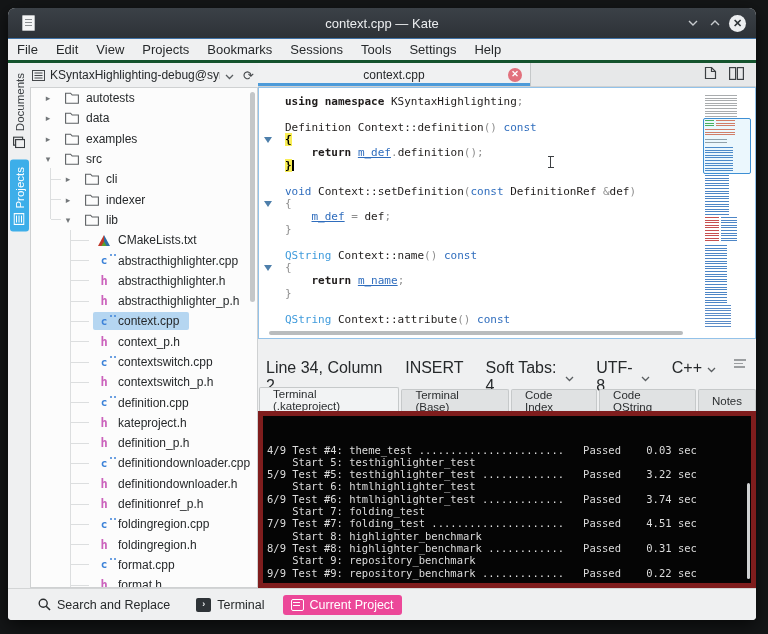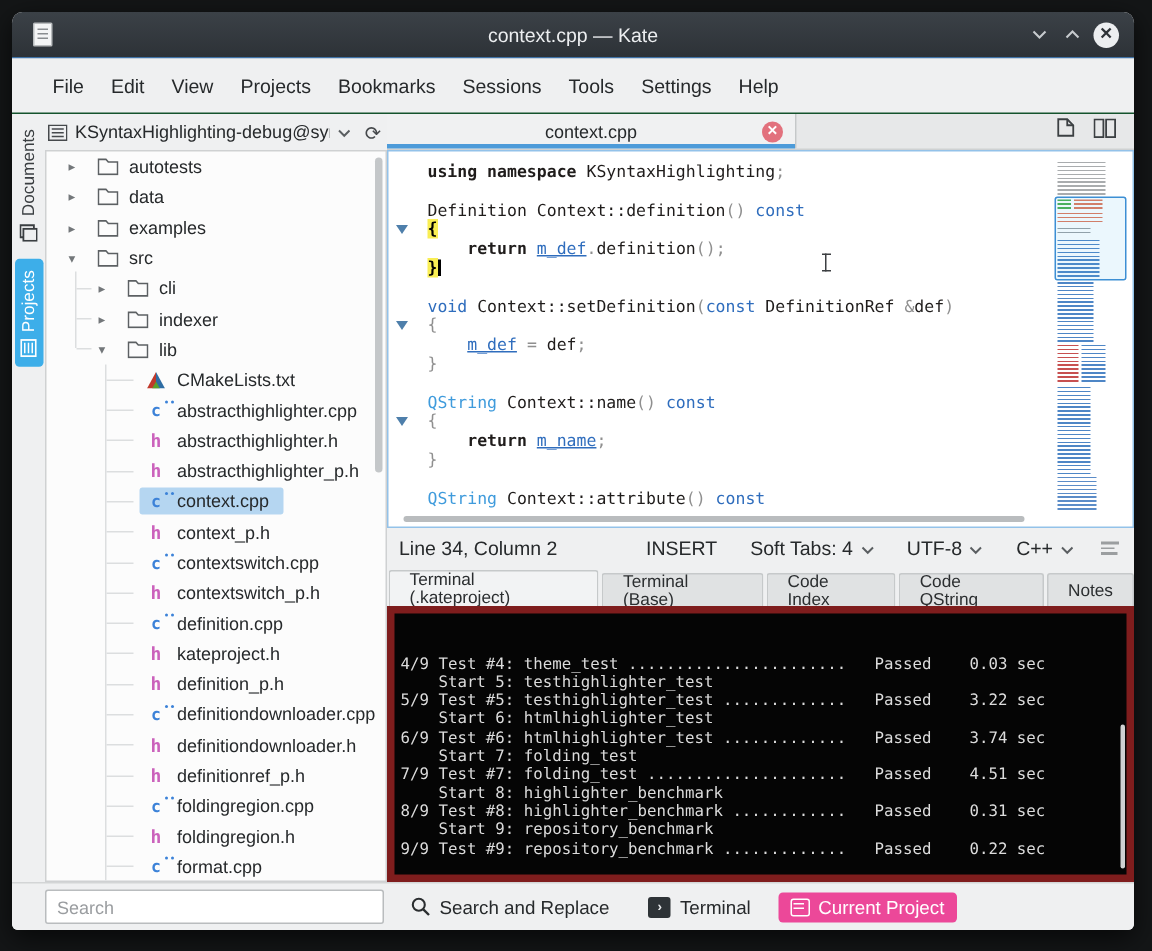--- a/index.html
+++ b/index.html
@@ -19,22 +19,22 @@
     margin-left:14px; position:relative; }
   .app-icon::before { content:''; position:absolute; left:2px; top:3px; width:7px; height:1px;
     background:#8a8e91; box-shadow:0 3px 0 #8a8e91, 0 6px 0 #8a8e91; }
   .title-text { position:absolute; left:0; right:0; text-align:center; color:#eceef0; font-size:13px; }
   .win-btns { margin-left:auto; display:flex; align-items:center; gap:6px; padding-right:10px; z-index:2; }
   .win-chevron { width:16px; height:16px; display:flex; align-items:center; justify-content:center; color:#c7cbce; }
   .win-close { width:17px; height:17px; border-radius:50%; background:#eceef0; display:flex; align-items:center;
     justify-content:center; color:#2e3337; font-size:11px; font-weight:bold; line-height:1; }
 
   
-  .menubar { height:37px; background:#eff0f1; border-bottom:1px solid #14532d;
-    display:flex; align-items:center; padding-left:18px; flex:0 0 auto; }
+  .menubar { height:24px; background:#eff0f1; border-bottom:3px solid #14532d;
+    display:flex; align-items:center; flex:0 0 auto; }
   .menu-item { font-size:13px; color:#26292b; padding:0 9px; }
 
   
   .content { flex:1 1 auto; display:flex; min-height:0; }
 
   
   .toolstrip { width:22px; flex:0 0 auto; display:flex; flex-direction:column; padding-top:2px; }
   .vtab { writing-mode:vertical-rl; transform:rotate(180deg); display:flex; align-items:center;
     gap:5px; color:#3a3e41; font-size:11.5px; padding:7px 0; margin:1px 1px 4px 2px; border-radius:3px; }
   .vtab svg { transform:rotate(90deg); flex:0 0 auto; }
@@ -89,22 +89,22 @@
 
   .ibeam { position:absolute; width:1px; height:12px; background:#3c3f42; }
   .ibeam::before, .ibeam::after { content:''; position:absolute; left:-2.5px; width:6px; height:1px; background:#3c3f42; }
   .ibeam::before { top:0; } .ibeam::after { bottom:0; }
 
   .minimap { position:absolute; top:2px; right:4px; width:48px; bottom:8px; }
   .mm-line { position:absolute; }
   .mm-view { position:absolute; left:0; right:0; border:1px solid #3d8fd4; background:rgba(61,174,233,.10); border-radius:2px; }
 
   
-  .statusbar { height:27px; display:flex; align-items:center; font-size:13px; color:#26292b;
-    padding:0 10px 0 8px; flex:0 0 auto; }
+  .statusbar { height:27px; display:flex; align-items:flex-start; font-size:16px; color:#26292b;
+    padding:0 10px 0 8px; flex:0 0 auto;margin-top:20px; }
   .sb-left { margin-right:auto; }
   .sb-item { display:flex; align-items:center; gap:5px; margin-left:22px; }
   .sb-chevron { color:#5a5e61; }
   .sb-lines { display:flex; flex-direction:column; gap:2px; margin-left:18px; }
   .sb-lines span { display:block; height:1.5px; background:#9b9ea0; }
 
   
   .ptabs { height:25px; display:flex; align-items:flex-end; padding-left:1px; gap:2px; flex:0 0 auto; }
   .ptab { height:22px; display:flex; align-items:center; padding:0 13px; font-size:11.5px; color:#2b2e30;
     background:#e0e2e3; border:1px solid #c6c9ca; border-bottom:none; border-radius:2px 2px 0 0; }
@@ -544,21 +544,20 @@
       <div class="terminal">
         <div id="termLines"><div>4/9 Test #4: theme_test .......................   Passed    0.03 sec</div><div>    Start 5: testhighlighter_test</div><div>5/9 Test #5: testhighlighter_test .............   Passed    3.22 sec</div><div>    Start 6: htmlhighlighter_test</div><div>6/9 Test #6: htmlhighlighter_test .............   Passed    3.74 sec</div><div>    Start 7: folding_test</div><div>7/9 Test #7: folding_test .....................   Passed    4.51 sec</div><div>    Start 8: highlighter_benchmark</div><div>8/9 Test #8: highlighter_benchmark ............   Passed    0.31 sec</div><div>    Start 9: repository_benchmark</div><div>9/9 Test #9: repository_benchmark .............   Passed    0.22 sec</div><div>&nbsp;</div><div>100% tests passed, 0 tests failed out of 9</div><div>&nbsp;</div></div>
         
         <div class="term-thumb"></div>
       </div>
 
     </div>
   </div>
 
   <div class="bottombar">
-    <input class="search-input" placeholder="Search" style="">
     <div class="bbtn">
       <svg width="13" height="13" viewBox="0 0 13 13">
           <circle cx="5.2" cy="5.2" r="4" fill="none" stroke="#2b2e30" stroke-width="1.4"></circle>
           <line x1="8.2" y1="8.2" x2="12" y2="12" stroke="#2b2e30" stroke-width="1.6"></line>
         </svg>
       <span>Search and Replace</span>
     </div>
     <div class="bbtn">
       <span class="term-glyph">›</span>
       <span>Terminal</span>

